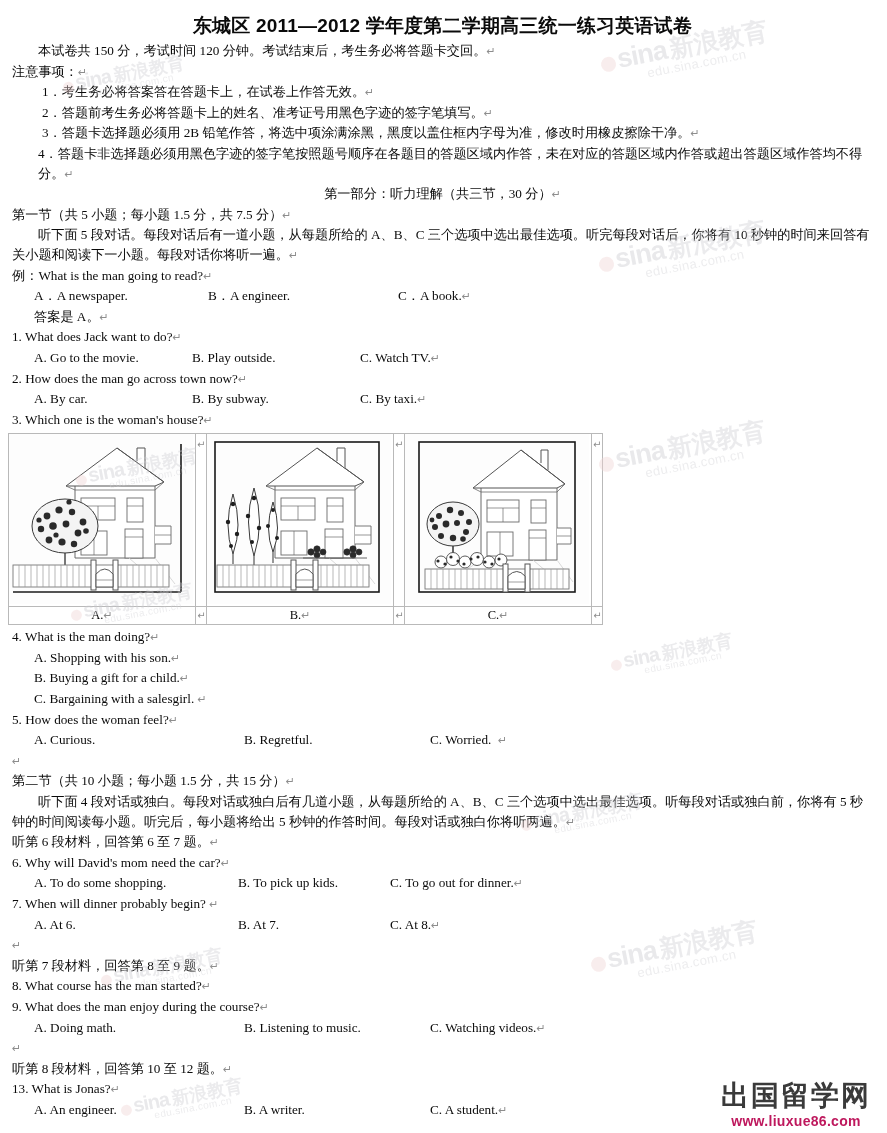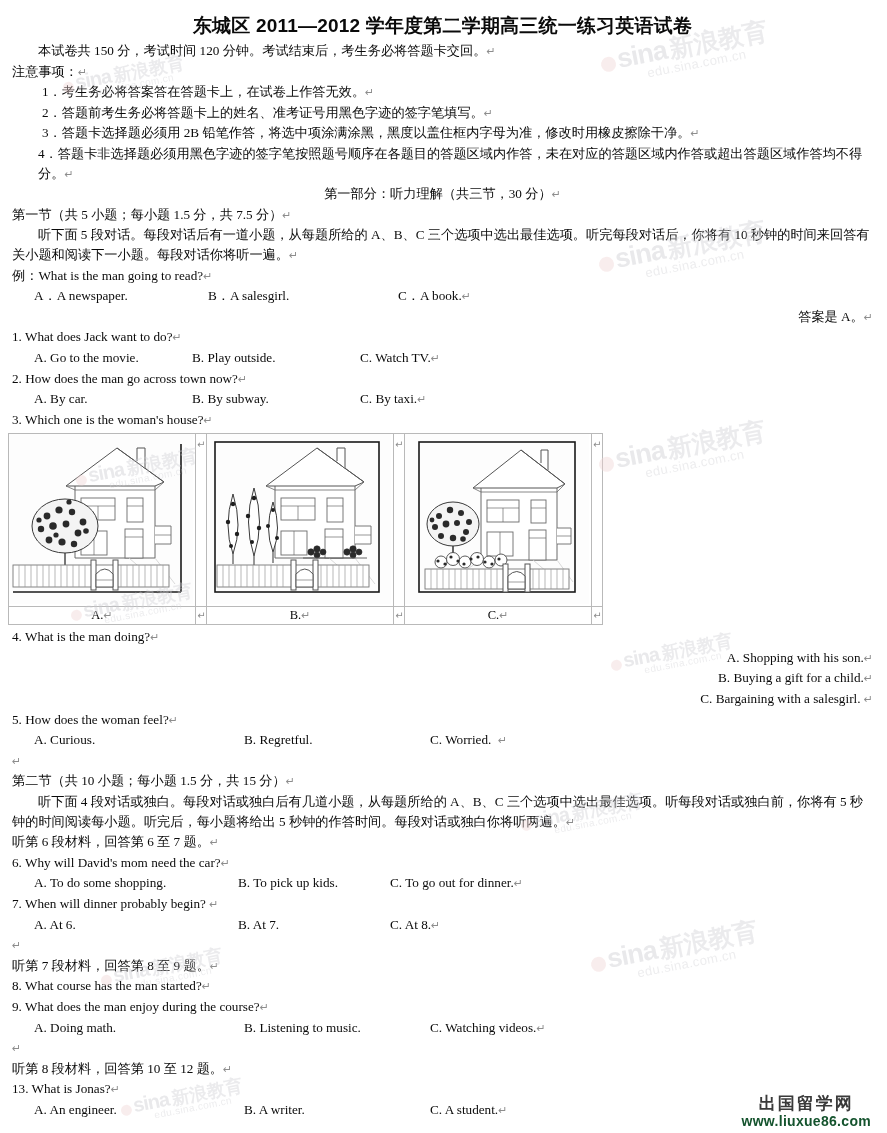--- a/index.html
+++ b/index.html
@@ -85,21 +85,21 @@
     font-size: 13.2px;
     line-height: 19.6px;
     white-space: nowrap;
   }
   .wrapline {
     font-size: 13.2px;
     line-height: 19.6px;
   }
   .ind1 { padding-left: 26px; }
   .ind2 { padding-left: 30px; }
-  .ind-opt { padding-left: 22px; text-align: right; }
+  .ind-opt { padding-left: 22px; }
   .center { text-align: center; }
   .pilcrow {
     color: #8d8d8d;
     font-size: 11px;
     font-family: "DejaVu Sans", sans-serif;
   }
 
   
   .opts {
     display: grid;
@@ -144,29 +144,29 @@
 
   .footer-brand {
     position: absolute;
     right: 16px;
     bottom: 4px;
     text-align: center;
     z-index: 4;
     font-family: "Liberation Sans", sans-serif;
   }
   .footer-brand .cn-name {
-    font-size: 17px;
+    font-size: 28px;
     font-weight: bold;
     color: #3a3a3a;
     letter-spacing: 2px;
   }
   .footer-brand .site {
     font-size: 14px;
     font-weight: bold;
-    color: #14532d;
+    color: #be185d;
     letter-spacing: .3px;
     margin-top: -2px;
   }
 </style>
 </head>
 <body>
 
 <div id="page">
 
   <div class="wm-layer">
@@ -232,21 +232,21 @@
     <div class="line center"><span>第一部分：听力理解（共三节，30 分）</span><span class="pilcrow">↵</span></div>
 
     <div class="line"><span>第一节（共 5 小题；每小题 1.5 分，共 7.5 分）</span><span class="pilcrow">↵</span></div>
 
     <div class="wrapline" style="text-indent:26px;"><span>听下面 5 段对话。每段对话后有一道小题，从每题所给的 A、B、C 三个选项中选出最佳选项。听完每段对话后，你将有 10 秒钟的时间来回答有关小题和阅读下一小题。每段对话你将听一遍。</span><span class="pilcrow">↵</span></div>
 
     <div class="line"><span>例：What is the man going to read?</span><span class="pilcrow">↵</span></div>
 
     <div class="opts t1">
       <span>A．A newspaper.</span>
-      <span>B．A salesgirl.</span>
+      <span>B．A engineer.</span>
       <span><span>C．A book.</span><span class="pilcrow">↵</span></span>
     </div>
 
     <div class="line ind-opt"><span>答案是 A。</span><span class="pilcrow">↵</span></div>
 
     <div class="line"><span>1.</span> <span>What does Jack want to do?</span><span class="pilcrow">↵</span></div>
     <div class="opts t3">
       <span>A. Go to the movie.</span>
       <span>B. Play outside.</span>
       <span><span>C. Watch TV.</span><span class="pilcrow">↵</span></span>

